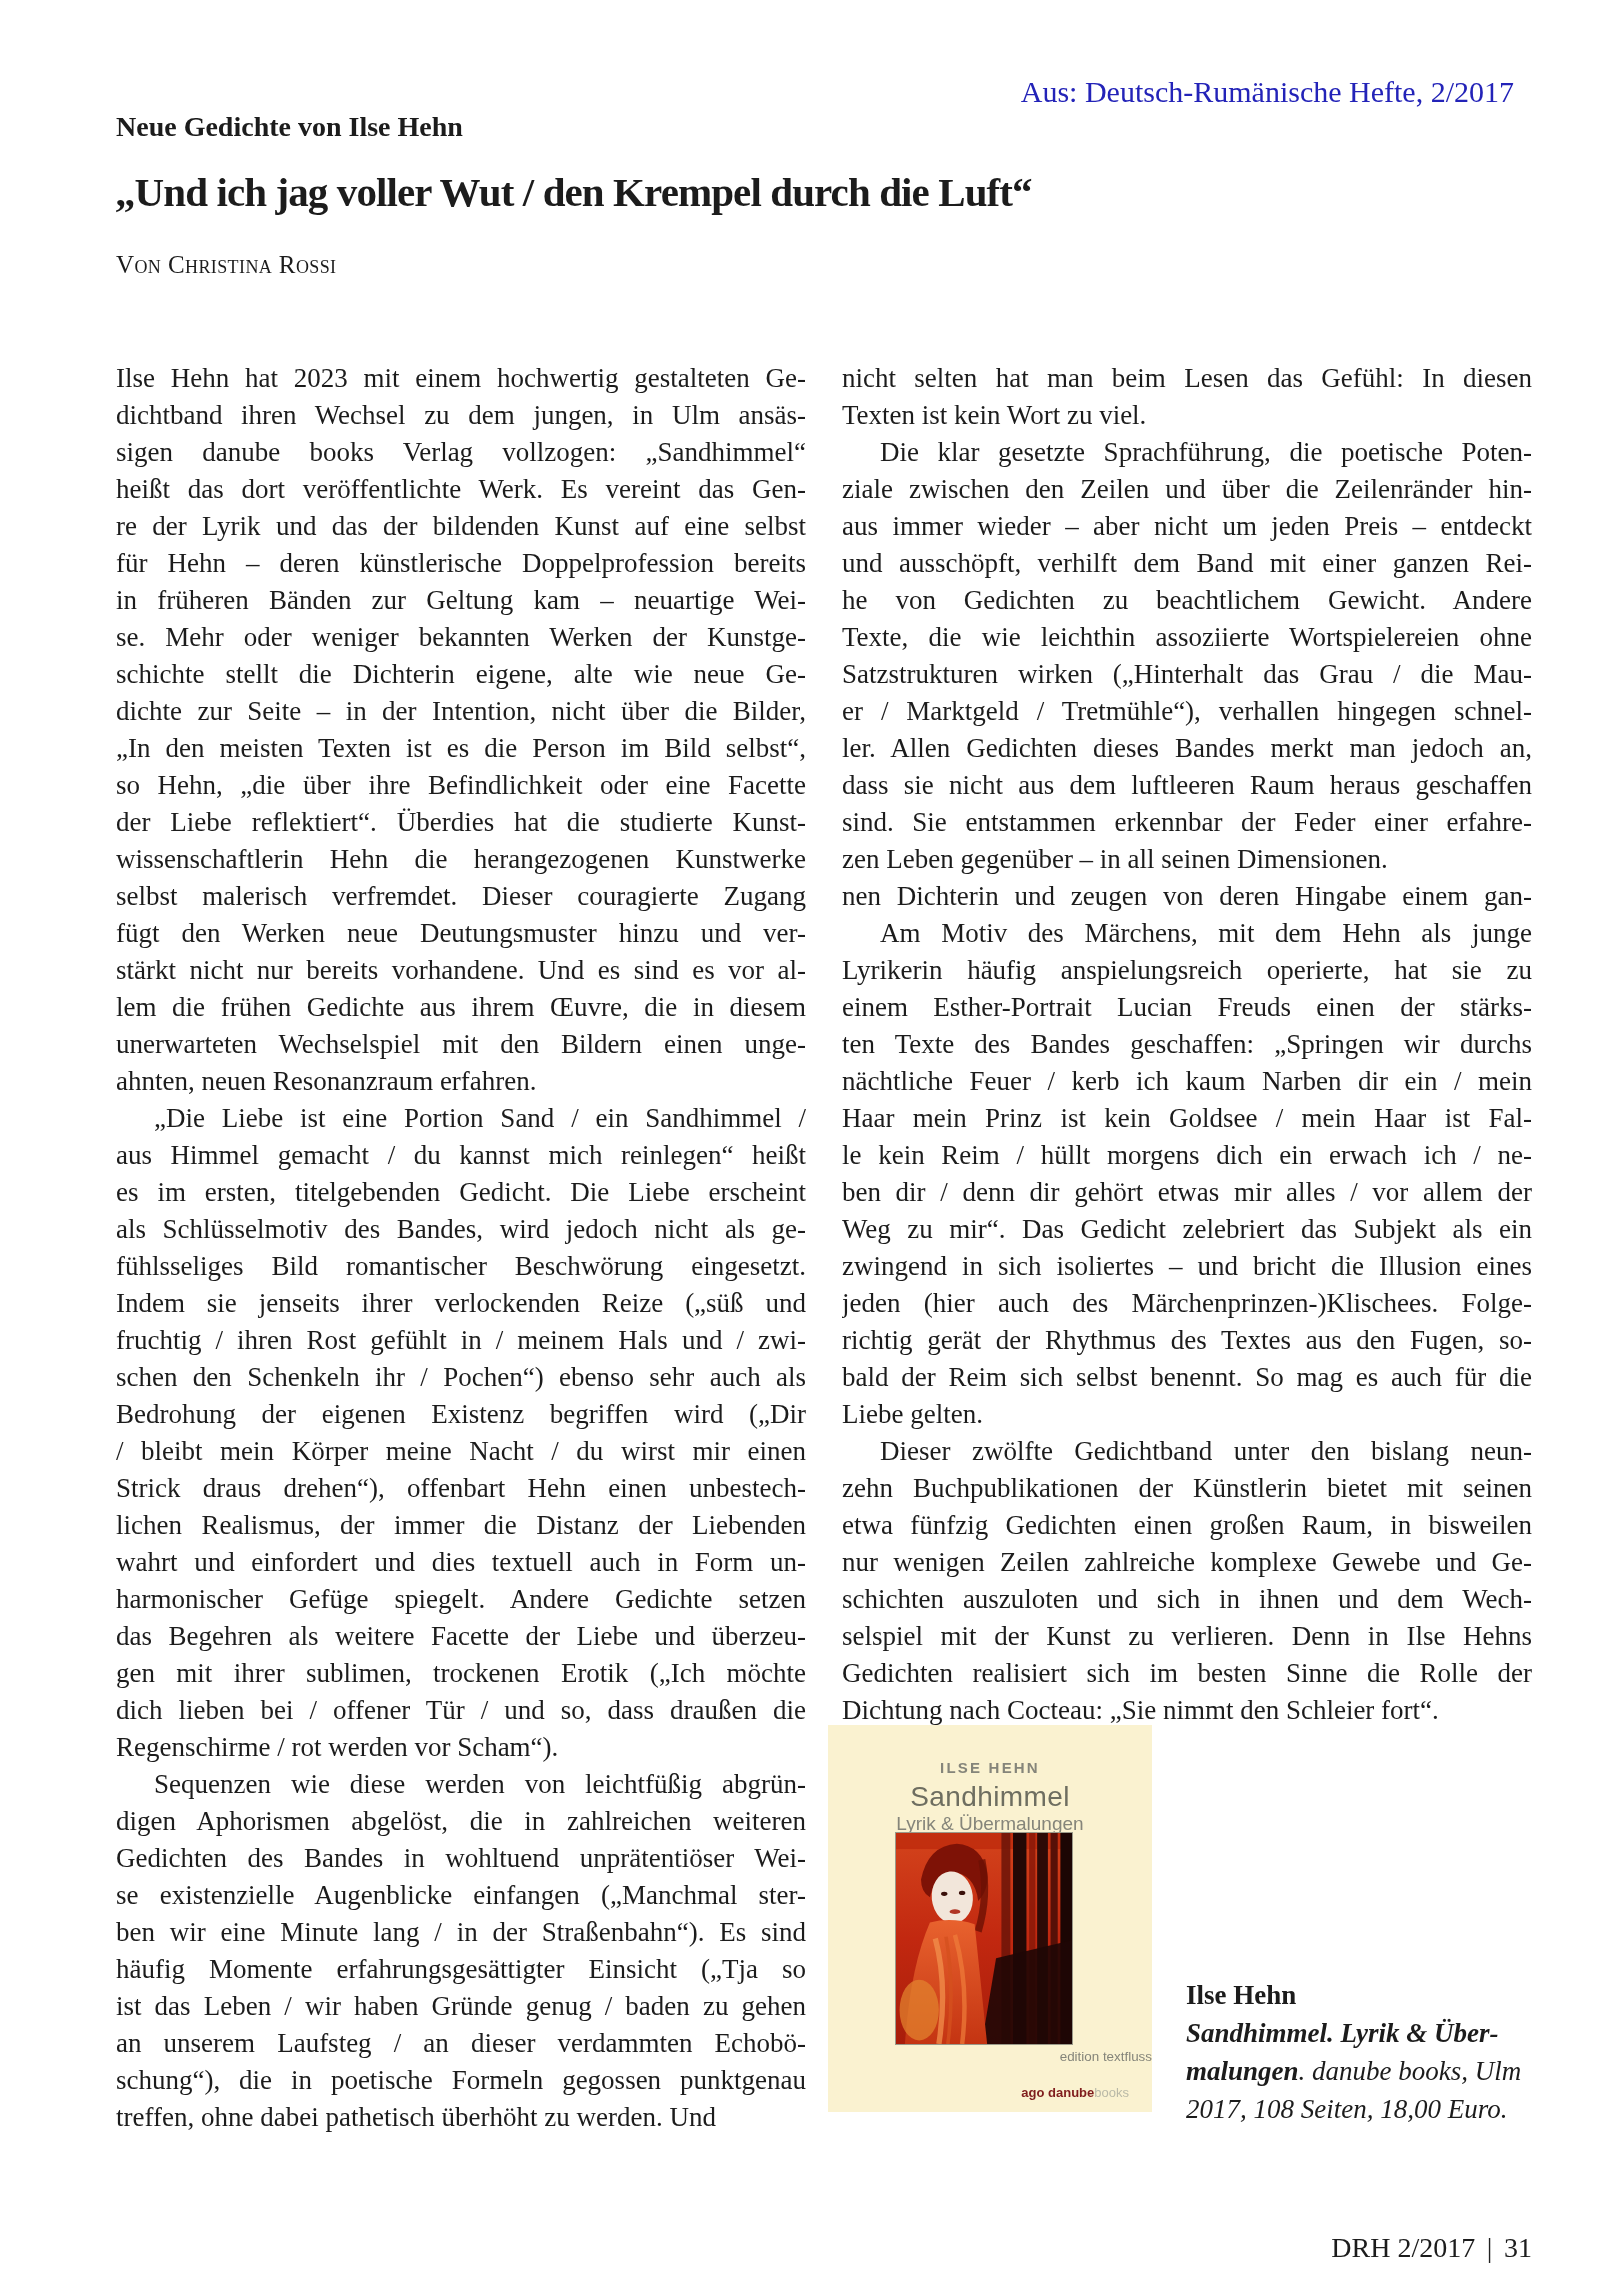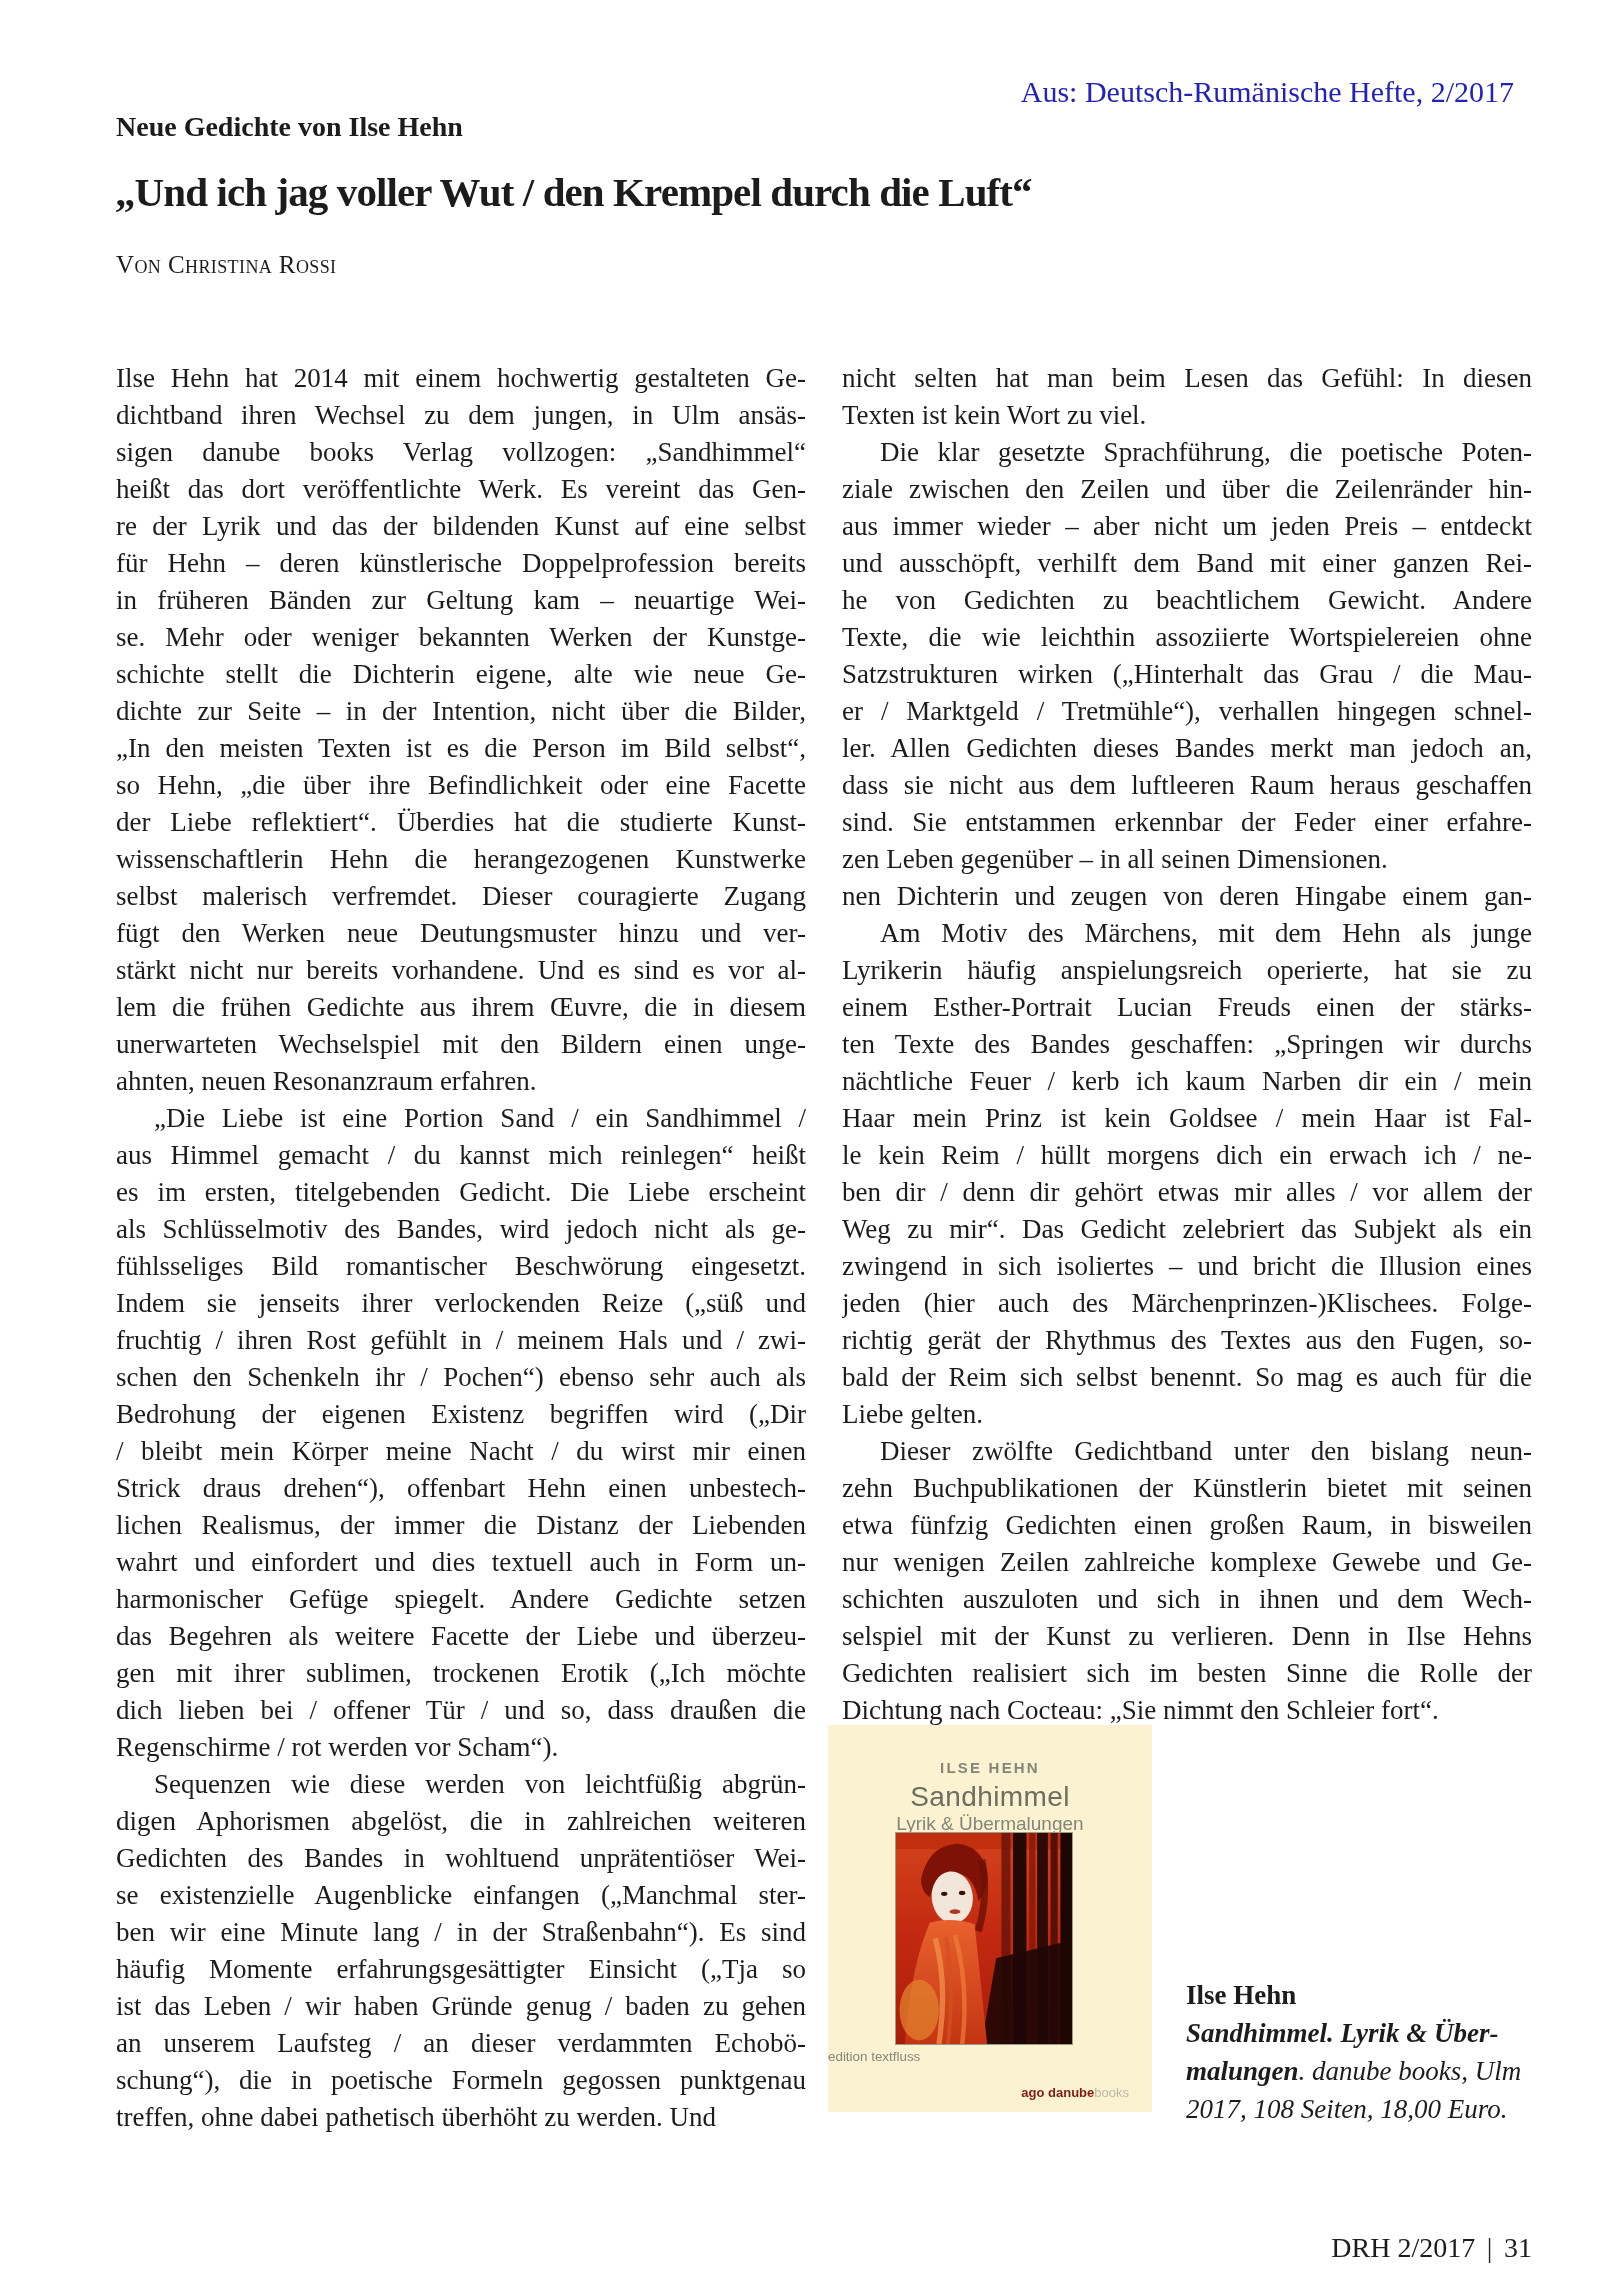--- a/index.html
+++ b/index.html
@@ -53,21 +53,21 @@
   .cover-subtitle{
     position:absolute;top:88px;left:0;width:100%;text-align:center;
     font-size:19px;color:var(--cover-muted,#85857a);
   }
   .cover-art{
     position:absolute;left:67px;top:107px;width:176px;height:211px;
     border:0.9px solid #9a9a8a;box-sizing:content-box;
   }
   .cover-art svg{display:block;width:100%;height:100%;}
   .cover-imprint{
-    position:absolute;top:324px;left:0;width:100%;text-align:left;
+    position:absolute;top:324px;left:0;width:100%;text-align:right;
     font-size:13.4px;color:var(--cover-muted,#85857a);
   }
   .cover-logo{
     position:absolute;top:360px;right:23px;font-size:13px;white-space:nowrap;
   }
   .cover-logo .logo-bold{color:#7f1d1d;font-weight:bold;}
   .cover-logo .logo-light{color:#b9b9a7;}
 
   .book-caption{
     position:absolute;left:1186px;top:1976px;width:394px;
@@ -88,21 +88,21 @@
 
 <div class="page">
 
   <div class="source-note">Aus: Deutsch-Rumänische Hefte, 2/2017</div>
   <div class="kicker">Neue Gedichte von Ilse Hehn</div>
   <h1 class="title" style="margin:0;">„Und ich jag voller Wut / den Krempel durch die Luft“</h1>
   <div class="byline">Von Christina Rossi</div>
 
   <div class="column left" id="left-col">
       <div class="para">
-        <div class="tline first">Ilse Hehn hat 2014 mit einem hochwertig gestalteten Ge-</div>
+        <div class="tline first">Ilse Hehn hat 2023 mit einem hochwertig gestalteten Ge-</div>
         <div class="tline">dichtband ihren Wechsel zu dem jungen, in Ulm ansäs-</div>
         <div class="tline">sigen danube books Verlag vollzogen: „Sandhimmel“</div>
         <div class="tline">heißt das dort veröffentlichte Werk. Es vereint das Gen-</div>
         <div class="tline">re der Lyrik und das der bildenden Kunst auf eine selbst</div>
         <div class="tline">für Hehn – deren künstlerische Doppelprofession bereits</div>
         <div class="tline">in früheren Bänden zur Geltung kam – neuartige Wei-</div>
         <div class="tline">se. Mehr oder weniger bekannten Werken der Kunstge-</div>
         <div class="tline">schichte stellt die Dichterin eigene, alte wie neue Ge-</div>
         <div class="tline">dichte zur Seite – in der Intention, nicht über die Bilder,</div>
         <div class="tline">„In den meisten Texten ist es die Person im Bild selbst“,</div>

